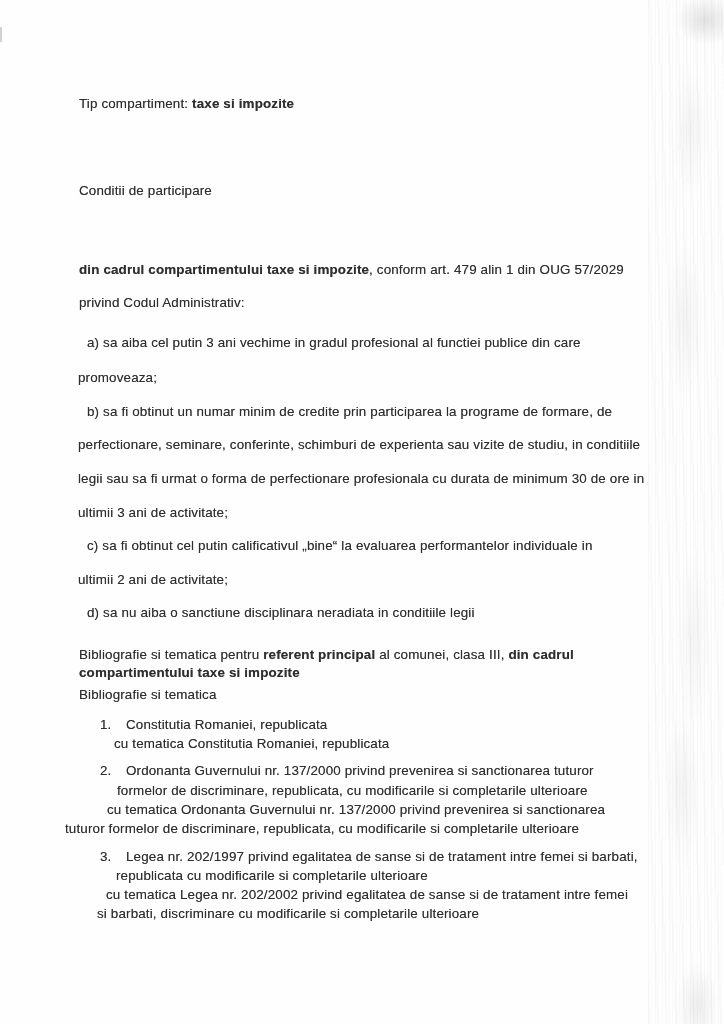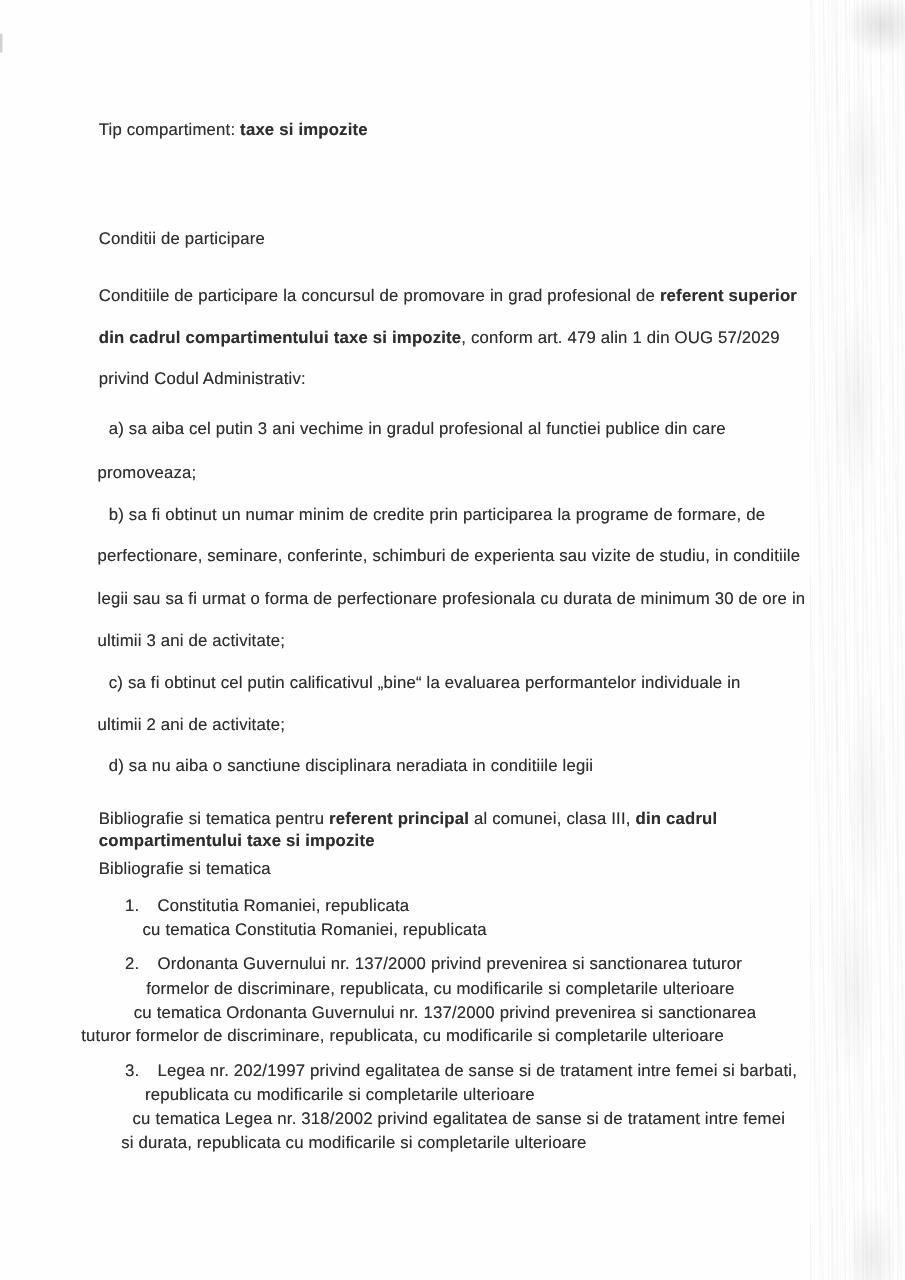--- a/index.html
+++ b/index.html
@@ -54,21 +54,20 @@
 <div class="page">
 
   <div class="scan-band"></div>
   <div class="scan-mark-left"></div>
 
   <div class="line" style="top:97px;left:79px"><span>Tip compartiment: </span><span class="b">taxe si impozite</span></div>
 
 
   <div class="line" style="top:184px;left:79px"><span>Conditii de participare</span></div>
 
-  <div class="line" style="top:230px;left:79px"><span>Conditiile de participare la concursul de promovare in grad profesional de </span><span class="b">referent superior</span></div>
 
   <div class="line" style="top:263px;left:79px"><span class="b">din cadrul compartimentului taxe si impozite</span><span>, conform art. 479 alin 1 din OUG 57/2029</span></div>
 
   <div class="line" style="top:296px;left:79px"><span>privind Codul Administrativ:</span></div>
 
   <div class="line" style="top:336px;left:87px"><span>a) sa aiba cel putin 3 ani vechime in gradul profesional al functiei publice din care</span></div>
   <div class="line" style="top:371px;left:78px"><span>promoveaza;</span></div>
 
   <div class="line" style="top:438px;left:78px"><span>perfectionare, seminare, conferinte, schimburi de experienta sau vizite de studiu, in conditiile</span></div>
   <div class="line" style="top:405px;left:87px"><span>b) sa fi obtinut un numar minim de credite prin participarea la programe de formare, de</span></div>
@@ -89,16 +88,16 @@
   <div class="line" style="top:718px;left:100px"><span class="num">1.</span><span>Constitutia Romaniei, republicata</span></div>
   <div class="line" style="top:737px;left:114px"><span>cu tematica Constitutia Romaniei, republicata</span></div>
 
   <div class="line" style="top:764px;left:100px"><span class="num">2.</span><span>Ordonanta Guvernului nr. 137/2000 privind prevenirea si sanctionarea tuturor</span></div>
   <div class="line" style="top:784px;left:117px"><span>formelor de discriminare, republicata, cu modificarile si completarile ulterioare</span></div>
   <div class="line" style="top:803px;left:107px"><span>cu tematica Ordonanta Guvernului nr. 137/2000 privind prevenirea si sanctionarea</span></div>
   <div class="line" style="top:822px;left:65px"><span>tuturor formelor de discriminare, republicata, cu modificarile si completarile ulterioare</span></div>
 
   <div class="line" style="top:850px;left:100px"><span class="num">3.</span><span>Legea nr. 202/1997 privind egalitatea de sanse si de tratament intre femei si barbati,</span></div>
   <div class="line" style="top:869px;left:116px"><span>republicata cu modificarile si completarile ulterioare</span></div>
-  <div class="line" style="top:888px;left:106px"><span>cu tematica Legea nr. 318/2002 privind egalitatea de sanse si de tratament intre femei</span></div>
-  <div class="line" style="top:907px;left:97px"><span>si durata, republicata cu modificarile si completarile ulterioare</span></div>
+  <div class="line" style="top:888px;left:106px"><span>cu tematica Legea nr. 202/2002 privind egalitatea de sanse si de tratament intre femei</span></div>
+  <div class="line" style="top:907px;left:97px"><span>si barbati, discriminare cu modificarile si completarile ulterioare</span></div>
 
 </div>
 
 </body></html>

